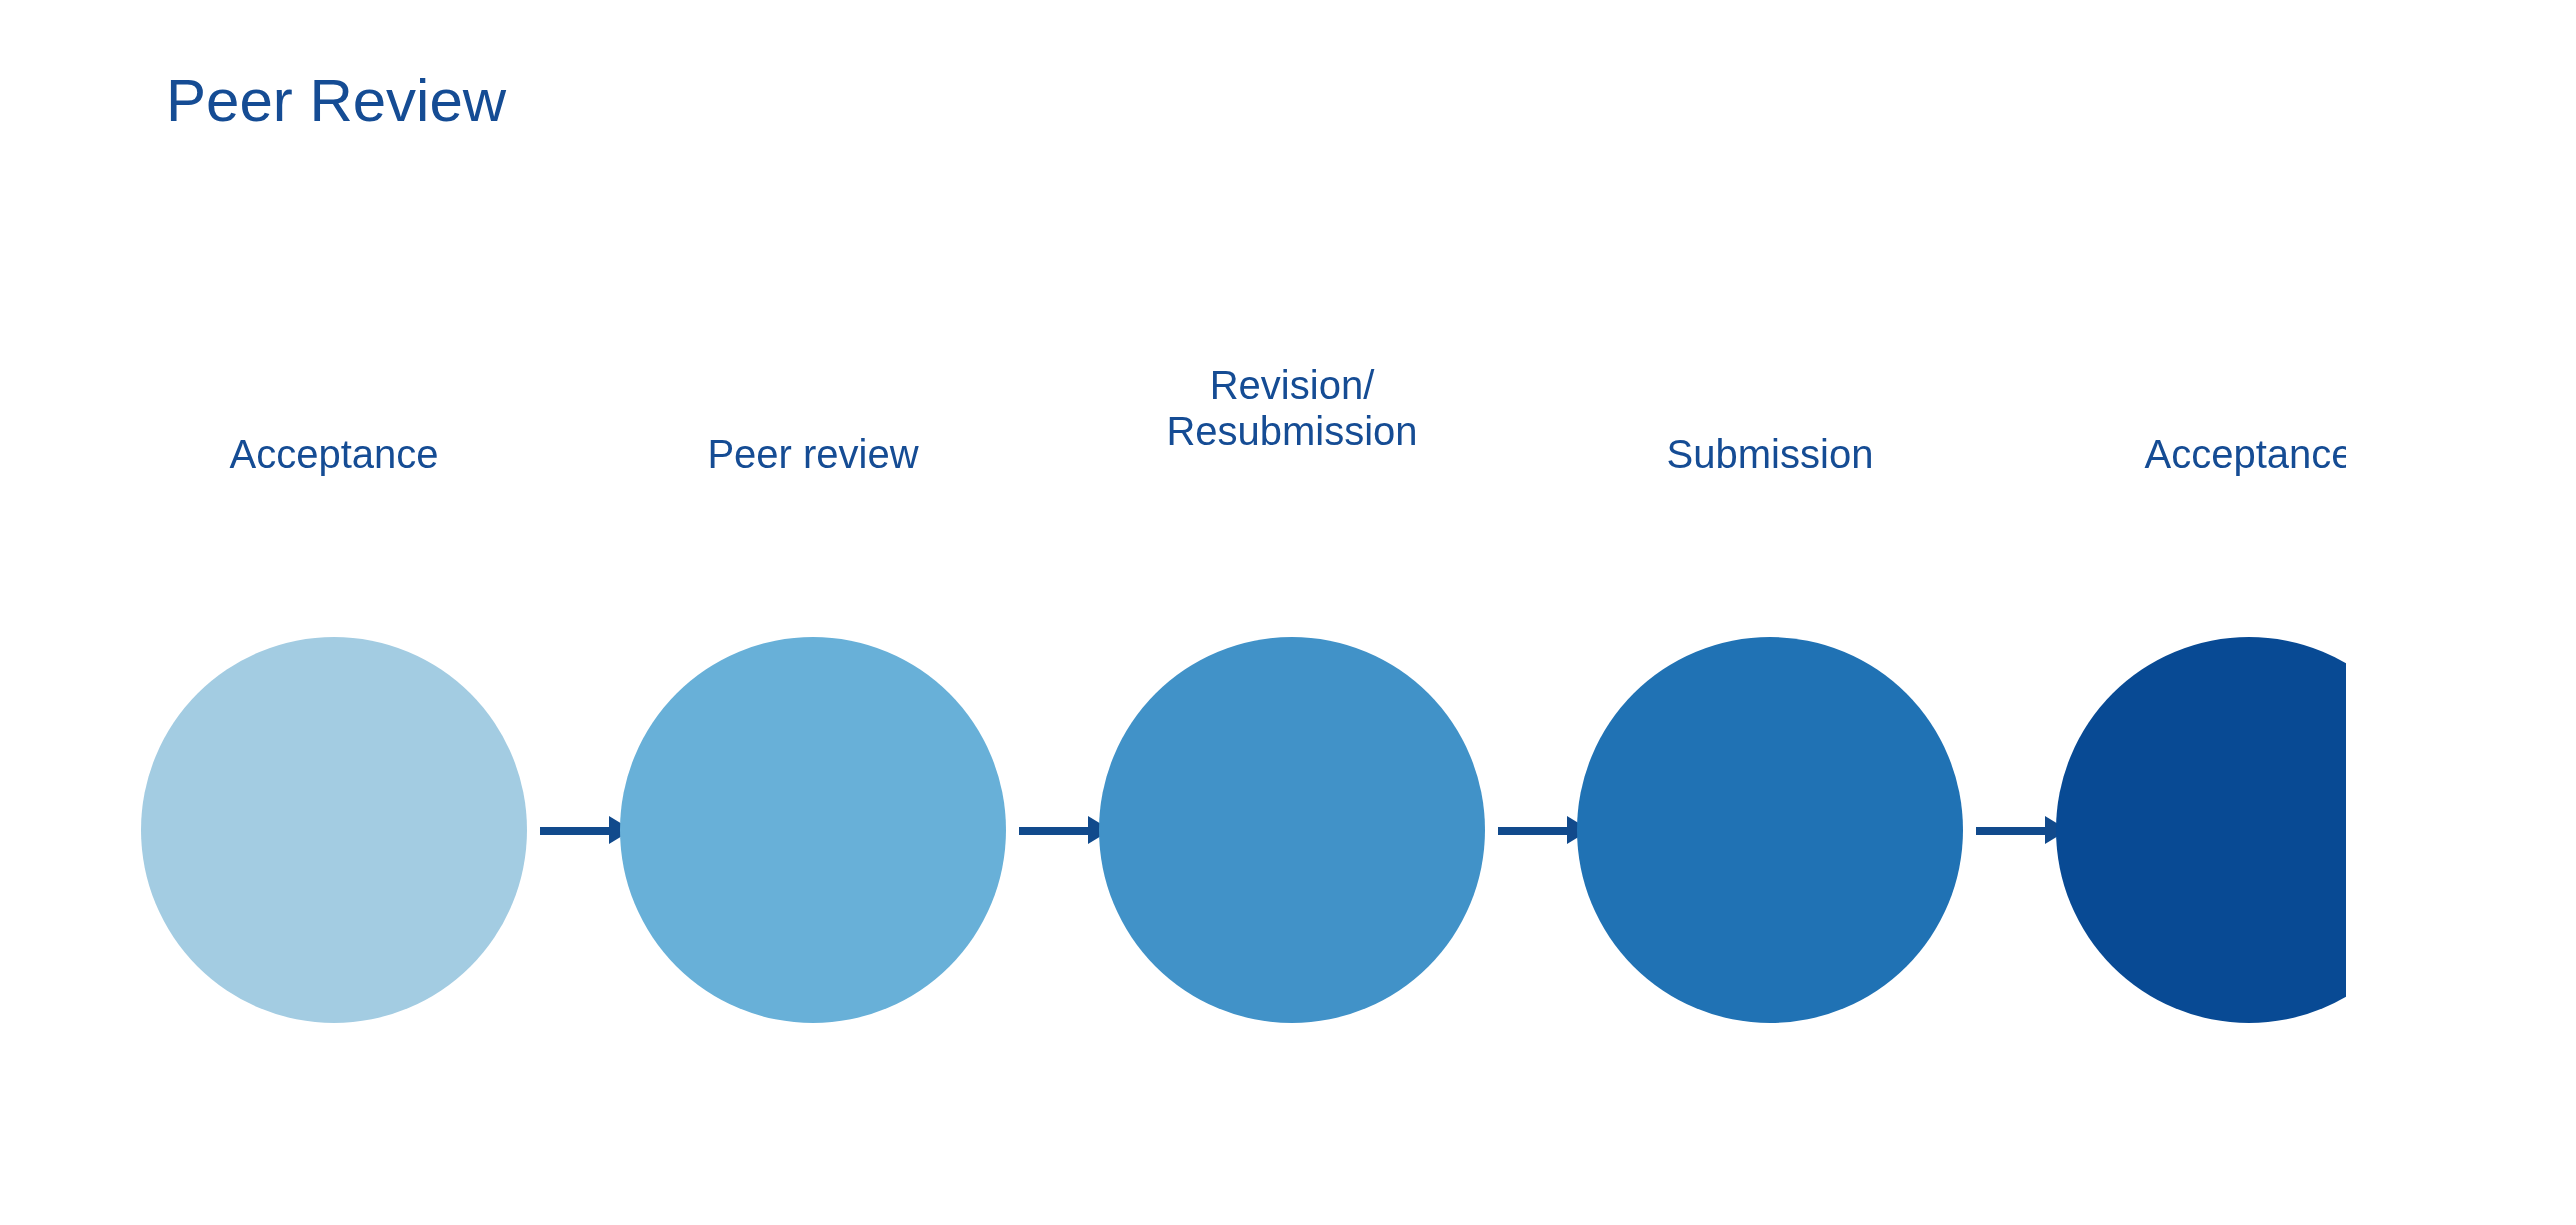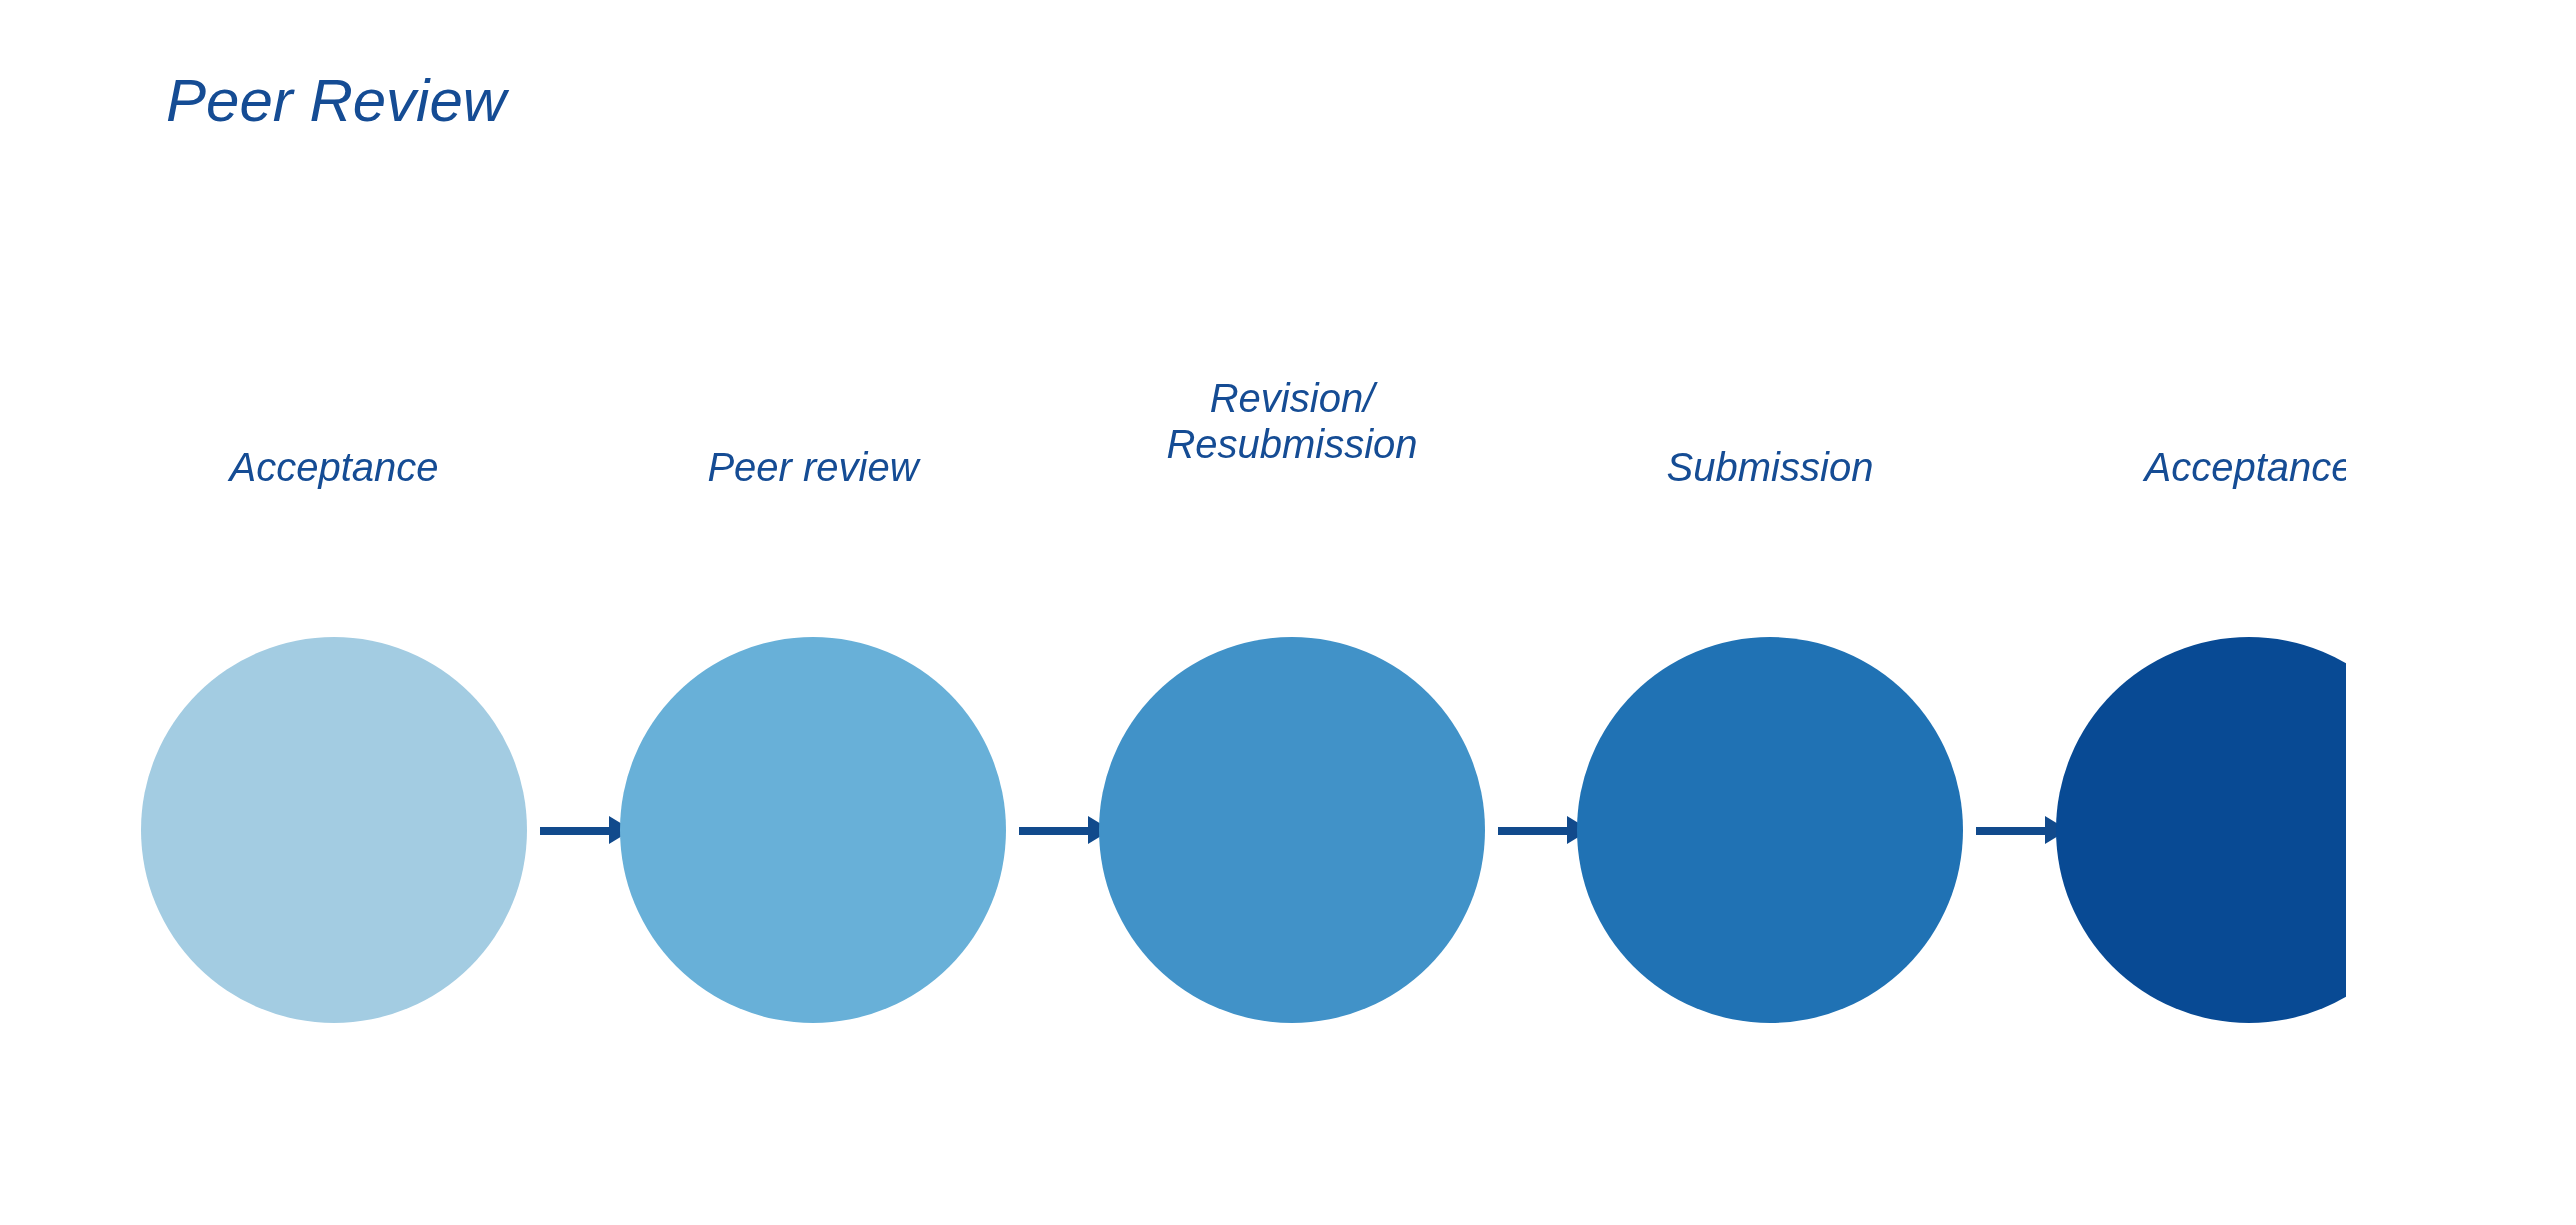--- a/index.html
+++ b/index.html
@@ -9,21 +9,20 @@
   }
   body {
     font-family: "Liberation Sans", sans-serif;
   }
   .canvas {
     position: relative;
     width: 2346px;
     height: 1226px;
     background: #ffffff;
     overflow: hidden;
-    font-style: italic;
   }
   .page-title {
     position: absolute;
     left: 166px;
     top: 71px;
     font-size: 60px;
     line-height: 1.0;
     font-weight: 400;
     color: #154C94;
     white-space: nowrap;
@@ -31,21 +30,20 @@
   }
   .stage-label {
     position: absolute;
     font-size: 40px;
     line-height: 1.14;
     font-weight: 400;
     color: #154C94;
     text-align: center;
     transform: translateX(-50%);
     white-space: pre-line;
-    margin-top: 13px;
   }
   .stage-label.one-line { top: 432px; }
   .stage-label.two-line { top: 363px; }
 
   .stage-circle {
     position: absolute;
     border-radius: 50%;
     top: 637px;
     width: 386px;
     height: 386px;

